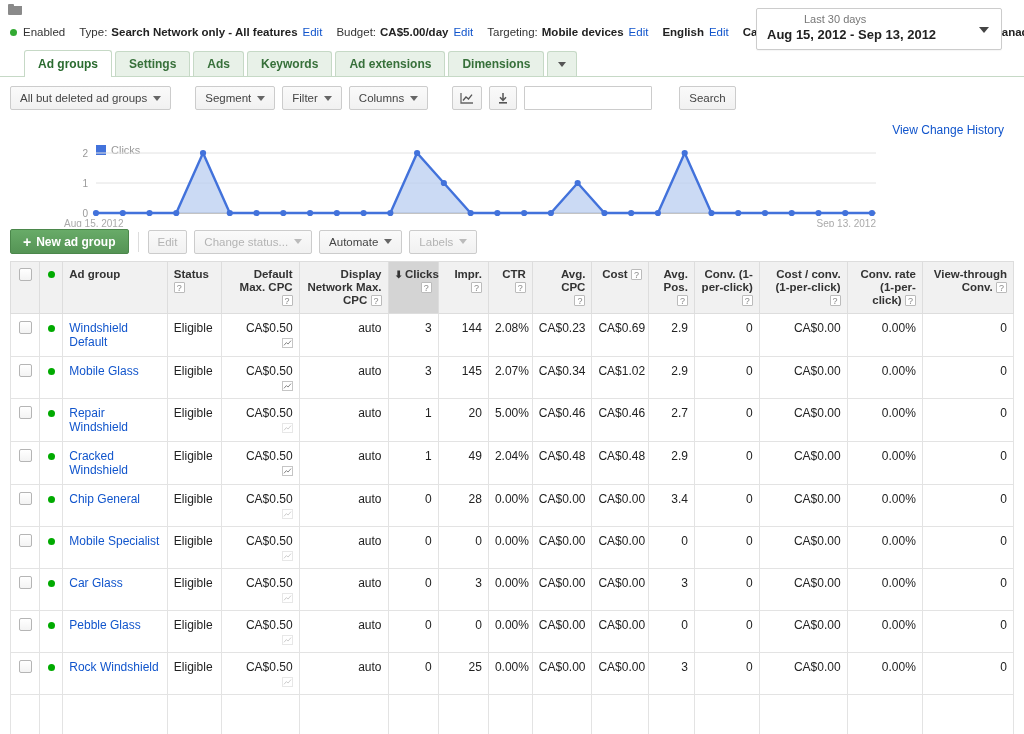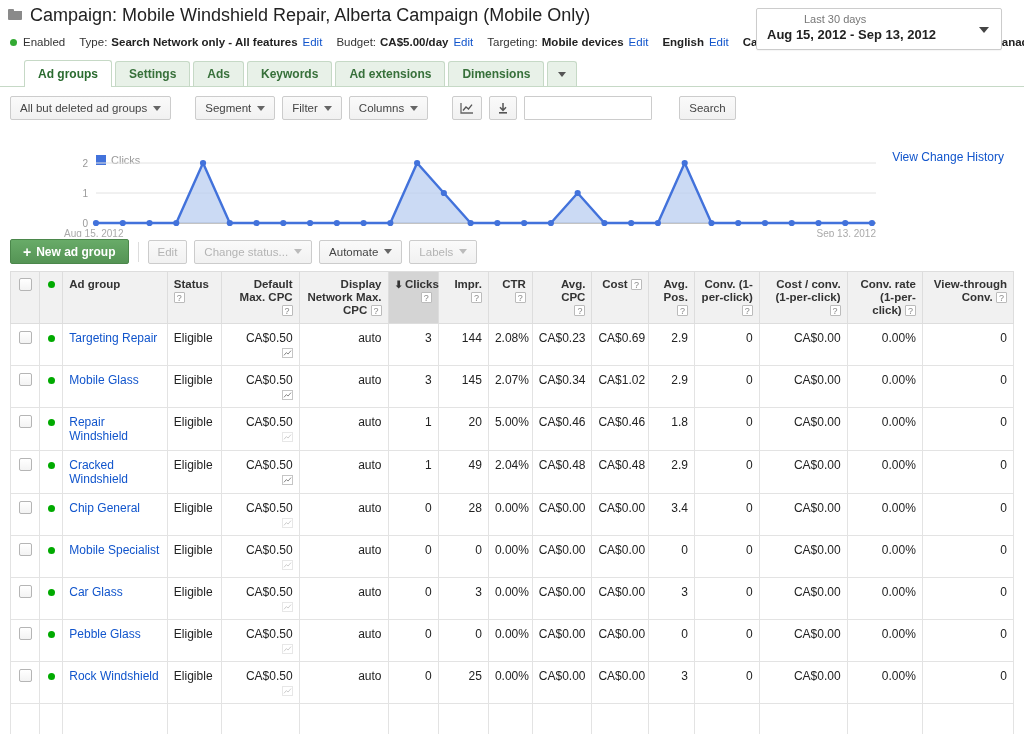--- a/index.html
+++ b/index.html
@@ -116,21 +116,21 @@
     background: #fff; outline: none;
   }
   .btn-search { margin-left: 20px; }
 
   
   .glyph-chart { display: block; }
 
   
   .chart-area { position: relative; height: 105px; margin-top: 12px; }
   .change-history {
-    position: absolute; right: 20px; top: 18px;
+    position: absolute; right: 20px; top: 1px;
     color: #15c; font-size: 12px; text-decoration: none; cursor: pointer;
   }
   .chart-svg { position: absolute; left: 0; top: 0; }
   .legend {
     position: absolute; left: 96px; top: 22px;
     display: flex; align-items: center; gap: 5px;
     font-size: 11px; color: #999;
   }
   .legend-swatch { width: 10px; height: 10px; background: #4272db; display: inline-block; }
   .ax-lbl { font-size: 10px; fill: #aaa; }
@@ -205,21 +205,20 @@
   .clip { position: absolute; left: 0; top: 0; width: 1024px; height: 734px; overflow: hidden; }
 </style>
 </head>
 <body>
 
 <div class="clip">
 
 
   <div class="title-row">
     <span class="folder-icon"></span>
-    <span class="page-title">Campaign: Mobile Windshield Repair, Alberta Campaign (Mobile Only)</span>
   </div>
 
   <div class="date-box">
     <div class="date-label">Last 30 days</div>
     <div class="date-range">Aug 15, 2012 - Sep 13, 2012</div>
     <span class="date-caret"></span>
   </div>
 
   <div class="settings-strip">
     <span class="seg">
@@ -453,21 +452,21 @@
           <th>
             <span>View-through Conv.</span>
             <span class="qmark">?</span>
           </th>
         </tr>
       </thead>
       <tbody id="tbody">
           <tr>
             <td class="c"><span class="cb"></span></td>
             <td class="c"><span class="status-dot"></span></td>
-            <td class="l adgroup"><a>Targeting Repair</a></td>
+            <td class="l adgroup"><a>Windshield Default</a></td>
             <td class="l">Eligible</td>
             <td class="cpc-cell">CA$0.50<svg class="cpc-glyph " width="11" height="10" viewBox="0 0 11 10">
                 <rect x="0.5" y="0.5" width="10" height="9" fill="#fff" stroke="#bbb"></rect>
                 <path d="M2 7.3 L4.3 4.6 L6.1 6 L9 2.6" stroke="#777" stroke-width="1" fill="none"></path>
               </svg></td>
             <td>auto</td>
             <td>3</td>
             <td>144</td>
             <td>2.08%</td>
             <td>CA$0.23</td>
@@ -507,21 +506,21 @@
             <td class="cpc-cell">CA$0.50<svg class="cpc-glyph dim" width="11" height="10" viewBox="0 0 11 10">
                 <rect x="0.5" y="0.5" width="10" height="9" fill="#fff" stroke="#bbb"></rect>
                 <path d="M2 7.3 L4.3 4.6 L6.1 6 L9 2.6" stroke="#777" stroke-width="1" fill="none"></path>
               </svg></td>
             <td>auto</td>
             <td>1</td>
             <td>20</td>
             <td>5.00%</td>
             <td>CA$0.46</td>
             <td>CA$0.46</td>
-            <td>1.8</td>
+            <td>2.7</td>
             <td>0</td>
             <td>CA$0.00</td>
             <td>0.00%</td>
             <td>0</td>
           </tr>
           <tr>
             <td class="c"><span class="cb"></span></td>
             <td class="c"><span class="status-dot"></span></td>
             <td class="l adgroup"><a>Cracked Windshield</a></td>
             <td class="l">Eligible</td>

